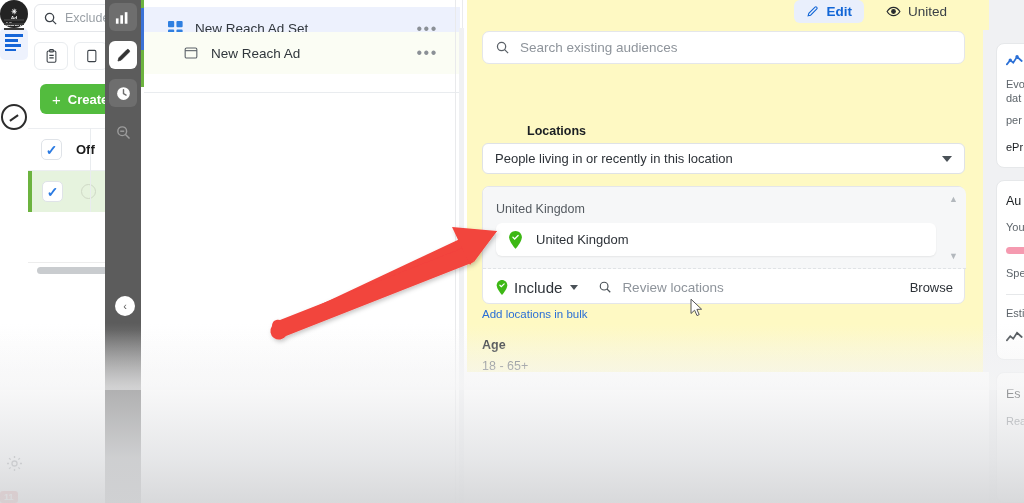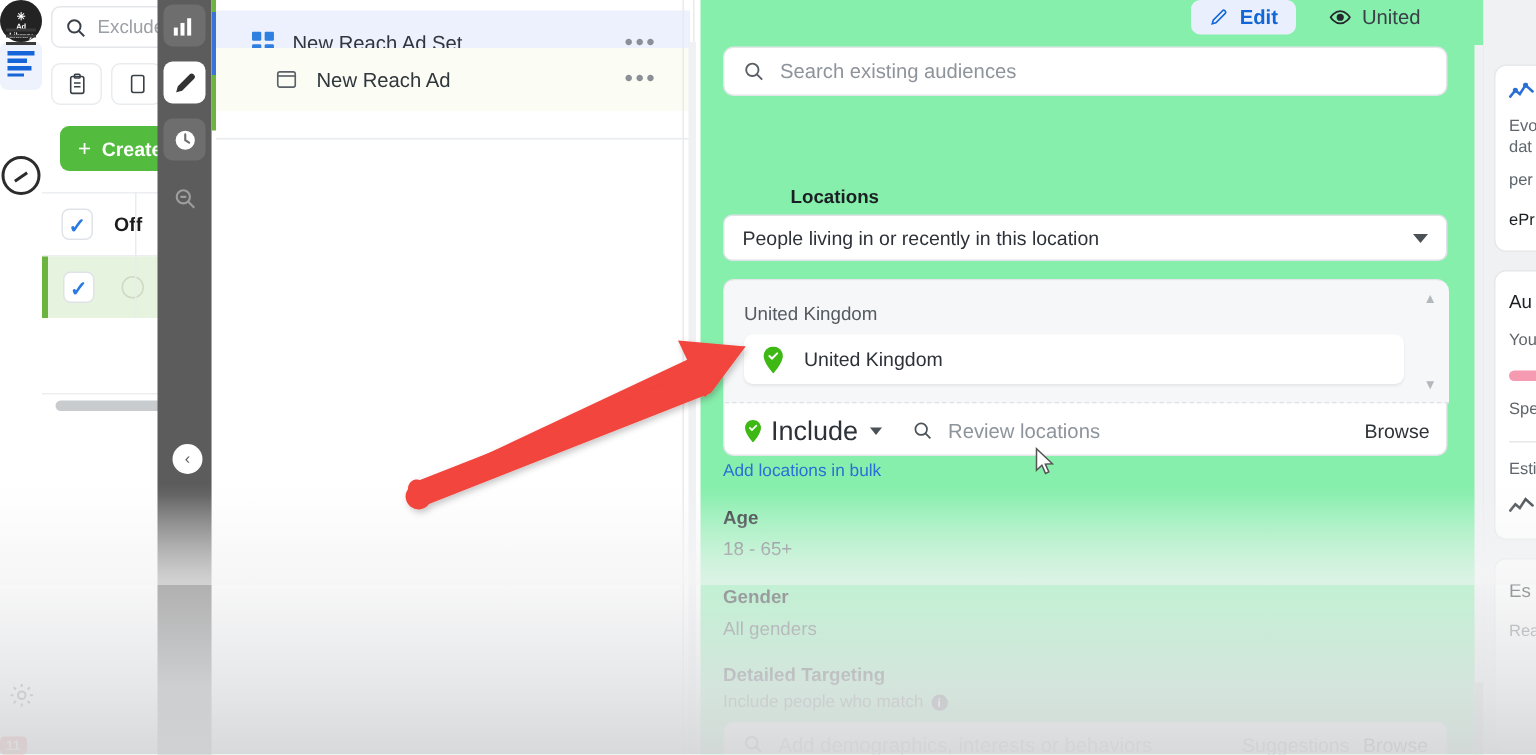--- a/index.html
+++ b/index.html
@@ -98,22 +98,22 @@
   .obj-ad { top:32px; height:42px; background:#fbfdf4; }
   .obj-ico { width:18px; height:18px; display:flex; align-items:center; justify-content:center;
              margin-right:11px; }
   .obj-label { font-size:13.5px; color:#30363c; }
   .obj-sep { position:absolute; left:0; top:92px; width:316px; height:1px; background:#e9ecef; }
   .obj-rightrule { position:absolute; left:311px; top:0; width:1px; height:503px; background:#e9eaec; }
   .obj-rightrule2 { position:absolute; left:315px; top:28px; width:5px; height:475px;
                     background:#f0f1f3; }
 
   
-  .main-panel { position:absolute; left:467px; top:0; width:522px; height:503px;
-                background:#86efac; z-index:2; overflow:hidden; }
+  .main-panel { position:absolute; left:467px; top:0; width:522px; height:372px;
+                background:#fef9c3; z-index:2; overflow:hidden; }
   .tabs { position:absolute; right:30px; top:0px; display:flex; align-items:center; gap:10px; }
   .tab { display:flex; align-items:center; gap:7px; padding:4px 12px; border-radius:6px;
          font-size:13.5px; }
   .tab-edit { background:#e9effc; color:#1266d6; font-weight:700; }
   .tab-review { color:#3a4047; }
 
   .field-search { position:absolute; left:15px; top:31px; width:483px; height:33px;
                   border:1px solid #e4e6ea; border-radius:7px; background:#fff;
                   display:flex; align-items:center; padding-left:12px; gap:10px; }
   .ph { font-size:13.5px; color:#8e949b; }
@@ -139,21 +139,21 @@
                     border-bottom:1px dashed #e0e3e6; }
   .loc-group-title { position:absolute; left:13px; top:15px; font-size:12.5px; color:#555b61; }
   .loc-chip { position:absolute; left:13px; top:36px; width:440px; height:33px; background:#fff;
               border-radius:6px; display:flex; align-items:center; padding-left:12px; gap:13px;
               box-shadow:0 1px 2px rgba(0,0,0,.07); }
   .loc-chip-txt { font-size:13px; color:#2d3238; }
   .loc-vsb-up { position:absolute; right:8px; top:7px; color:#b3b8bd; font-size:9px; }
   .loc-vsb-dn { position:absolute; right:8px; top:64px; color:#b3b8bd; font-size:9px; }
   .loc-footer { position:absolute; left:0; top:83px; width:483px; height:34px;
                 display:flex; align-items:center; padding:0 13px; gap:10px; }
-  .inc-sel { display:flex; align-items:center; gap:6px; font-size:18px; color:#2d3238; }
+  .inc-sel { display:flex; align-items:center; gap:6px; font-size:15px; color:#2d3238; }
   .caret-sm { width:0; height:0; border-left:4px solid transparent; border-right:4px solid transparent;
               border-top:5px solid #4a5157; margin-left:2px; }
   .browse-link { margin-left:auto; font-size:13px; color:#2d3238; }
   .bulk-link { position:absolute; left:15px; top:308px; font-size:11.5px; color:#2a6fd6; }
 
   .lbl-age { position:absolute; left:15px; top:338px; }
   .val-age { position:absolute; left:15px; top:359px; font-size:12.5px; color:#494f55; }
   .lbl-gender { position:absolute; left:15px; top:391px; }
   .val-gender { position:absolute; left:15px; top:412px; font-size:12.5px; color:#494f55; }
   .lbl-dt { position:absolute; left:15px; top:443px; }

